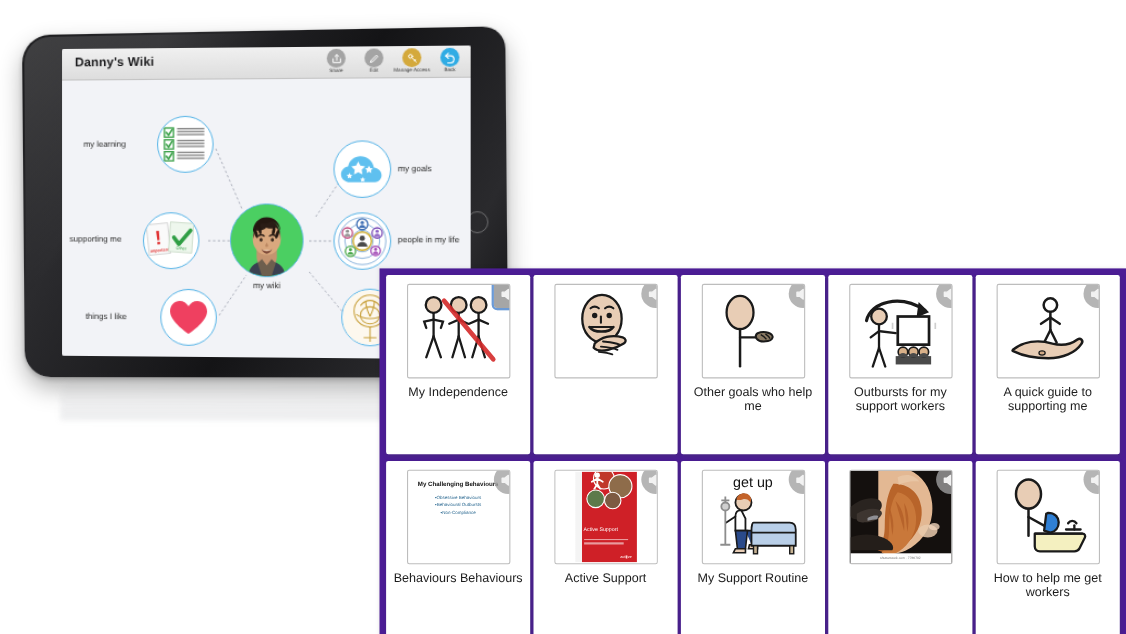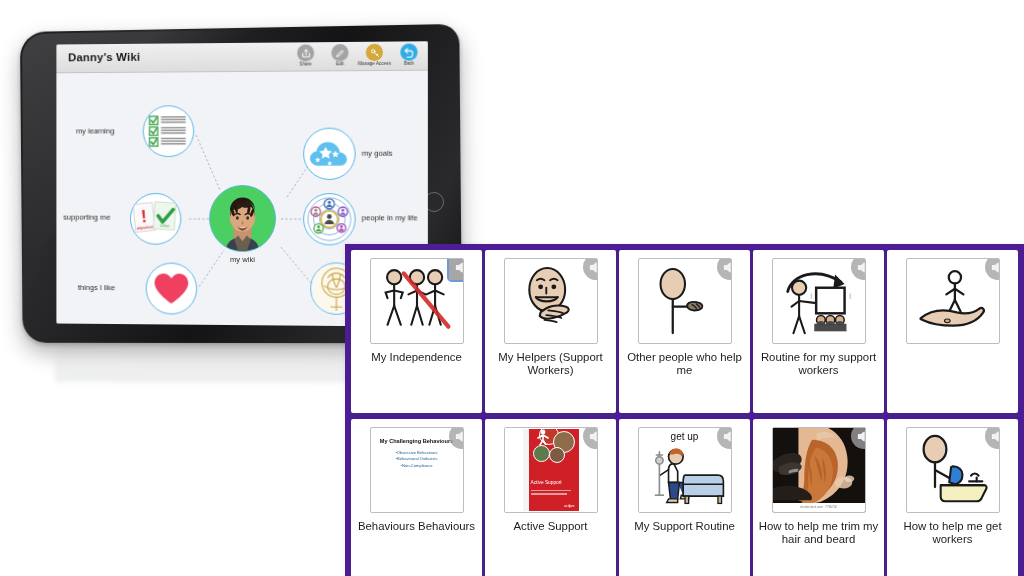--- a/index.html
+++ b/index.html
@@ -220,21 +220,21 @@
   .as-thumb { position:relative; width:100%; height:100%; background:#ffffff; display:flex; align-items:center; justify-content:center; }
   .as-book { position:relative; width:56px; height:82px; background:linear-gradient(to right,#f4f4f4 0 6px,#cf2027 6px); overflow:hidden; }
   .as-dot { position:absolute; border-radius:50%; background:#8d7a63; border:1.5px solid #fff; }
   .as-txt { position:absolute; left:8px; bottom:26px; font-size:4.8px; color:#fff; }
   .as-sub { position:absolute; left:8px; bottom:14px; width:40px; }
   .as-line { height:1.6px; background:rgba(255,255,255,.55); margin-bottom:2px; }
   .as-logo { position:absolute; right:4px; bottom:3px; font-size:3.6px; color:#fff; }
 
   .beard-thumb { position:relative; width:100%; height:100%; background:#100d0c; overflow:hidden; }
   .beard-cap { position:absolute; left:0; right:0; bottom:0; height:9px; background:#fff; font-size:3px; color:#777; text-align:center; line-height:9px; }
-  .getup { position:absolute; top:3px; left:0; right:0; text-align:center; font-size:10px; color:#111; z-index:3; }
+  .getup { position:absolute; top:3px; left:0; right:0; text-align:center; font-size:13px; color:#111; z-index:3; }
 </style>
 </head>
 <body>
 
 <div id="stage">
 
   <div id="tablet-wrap">
     <div id="tablet-body"></div>
     <div id="home-button"></div>
 
@@ -528,21 +528,20 @@
             <g>
               <path d="M24 50c6-6 16-9 27-6 3 1 4 4 1 6-4 2.6-10 5-15 6-6 1.4-11 1-14-2z" fill="#e8cdb5" stroke="#1a1a1a" stroke-width="2.2" stroke-linejoin="round"></path>
               <g stroke="#1a1a1a" stroke-width="1.8" fill="none" stroke-linecap="round">
                 <path d="M32 48c5 .6 11 1 16 3"></path>
                   <path d="M30 53c5 .4 11 1 16 3"></path>
                   <path d="M28 58c4 .4 9 1 13 2.4"></path>
               </g>
             </g>
           </svg>
         </div>
-        <div class="card-label">My Helpers (Support Workers)</div>
       </div>
 
       <div class="card">
         <div class="card-thumb">
           <div class="speaker">
             <svg width="15" height="15" viewBox="0 0 24 24" fill="none" stroke="#f2f2f2" stroke-width="2" stroke-linecap="round" stroke-linejoin="round">
               <path d="M4 9v6h4l5 4V5L8 9z" fill="#f2f2f2"></path>
                 <path d="M17 9.5a3.5 3.5 0 0 1 0 5"></path>
                 <path d="M19.5 7a7 7 0 0 1 0 10"></path>
             </svg>
@@ -553,21 +552,21 @@
             <path d="M21 44h18" stroke="#1a1a1a" stroke-width="2.2" stroke-linecap="round"></path>
             <g>
               <path d="M38 40c5-2 12-1 14 2 1.6 2.2-.5 5-4 5.6-4 .8-9 .2-11-2.4-1.2-1.8-.6-4 1-5.2z" fill="#8a7a63" stroke="#1a1a1a" stroke-width="2"></path>
               <g stroke="#1a1a1a" stroke-width="1.4" fill="none">
                   <path d="M41 41.5c2 1 4 2.5 5.5 4.5"></path>
                   <path d="M45.5 40.6c1.8 1.2 3.4 2.8 4.5 4.6"></path>
                 </g>
             </g>
           </svg>
         </div>
-        <div class="card-label">Other people who help me</div>
+        <div class="card-label">Other goals who help me</div>
       </div>
 
       <div class="card">
         <div class="card-thumb">
           <div class="speaker">
             <svg width="15" height="15" viewBox="0 0 24 24" fill="none" stroke="#f2f2f2" stroke-width="2" stroke-linecap="round" stroke-linejoin="round">
               <path d="M4 9v6h4l5 4V5L8 9z" fill="#f2f2f2"></path>
                 <path d="M17 9.5a3.5 3.5 0 0 1 0 5"></path>
                 <path d="M19.5 7a7 7 0 0 1 0 10"></path>
             </svg>
@@ -596,21 +595,21 @@
                   <path d="M50 63c1-3 3-4 5-4s4 1 5 4z"></path>
                   <path d="M60 63c1-3 3-4 5-4s4 1 5 4z"></path>
                 </g>
             </g>
             <g stroke="#cfcfcf" stroke-width="1.6">
                 <path d="M35 30v6"></path>
                 <path d="M76 30v6"></path>
               </g>
           </svg>
         </div>
-        <div class="card-label">Routine for my support workers</div>
+        <div class="card-label">Outbursts for my support workers</div>
       </div>
 
       <div class="card">
         <div class="card-thumb">
           <div class="speaker">
             <svg width="15" height="15" viewBox="0 0 24 24" fill="none" stroke="#f2f2f2" stroke-width="2" stroke-linecap="round" stroke-linejoin="round">
               <path d="M4 9v6h4l5 4V5L8 9z" fill="#f2f2f2"></path>
                 <path d="M17 9.5a3.5 3.5 0 0 1 0 5"></path>
                 <path d="M19.5 7a7 7 0 0 1 0 10"></path>
             </svg>
@@ -623,20 +622,21 @@
                 <path d="M44 36l6 12"></path>
               <path d="M44 24l-9 6"></path>
                 <path d="M44 24l9 6"></path>
             </g>
             <g>
               <path d="M8 55c10-8 24-10 38-6 8 2 16 2 24-4 3-2 6 1 4 4-6 9-18 14-32 14-13 0-24-2-32-6-2-1-3-1-2 -2z" fill="#e8cdb5" stroke="#1a1a1a" stroke-width="2.4" stroke-linejoin="round"></path>
               <ellipse cx="36" cy="58" rx="3" ry="2" fill="#d0a884" stroke="#1a1a1a" stroke-width="1.2"></ellipse>
             </g>
           </svg>
         </div>
+        <div class="card-label">A quick guide to supporting me</div>
       </div>
 
       <div class="card">
         <div class="card-thumb">
           <div class="speaker">
             <svg width="15" height="15" viewBox="0 0 24 24" fill="none" stroke="#f2f2f2" stroke-width="2" stroke-linecap="round" stroke-linejoin="round">
               <path d="M4 9v6h4l5 4V5L8 9z" fill="#f2f2f2"></path>
                 <path d="M17 9.5a3.5 3.5 0 0 1 0 5"></path>
                 <path d="M19.5 7a7 7 0 0 1 0 10"></path>
             </svg>
@@ -748,21 +748,20 @@
               <path d="M0 34c6-6 16-10 24-8 4 1 6 4 5 8-2 6-10 10-18 11-5 .6-10 0-11-3z" fill="#2a2420"></path>
               <path d="M6 40c6-4 14-6 20-4 3 1 4 3 3 5-2 4-9 7-15 7-4 .4-8-.6-8-3z" fill="#3d3530"></path>
               <path d="M16 44c3-2 7-3 10-2l-1 3c-3 0-6 .5-9 1.5z" fill="#8f8f94"></path>
               <path d="M0 62c10-4 24-4 34 2 5 3 7 7 5 10H0z" fill="#241e1a"></path>
               <ellipse cx="72" cy="56" rx="9" ry="6" fill="#e8c9ac" opacity="0.85"></ellipse>
               <ellipse cx="78" cy="52" rx="5" ry="3.4" fill="#f0d5bb" opacity="0.8"></ellipse>
             </svg>
             <div class="beard-cap">shutterstock.com · 7766702</div>
           </div>
         </div>
-        <div class="card-label">How to help me trim my hair and beard</div>
       </div>
 
       <div class="card">
         <div class="card-thumb">
           <div class="speaker">
             <svg width="15" height="15" viewBox="0 0 24 24" fill="none" stroke="#f2f2f2" stroke-width="2" stroke-linecap="round" stroke-linejoin="round">
               <path d="M4 9v6h4l5 4V5L8 9z" fill="#f2f2f2"></path>
                 <path d="M17 9.5a3.5 3.5 0 0 1 0 5"></path>
                 <path d="M19.5 7a7 7 0 0 1 0 10"></path>
             </svg>

